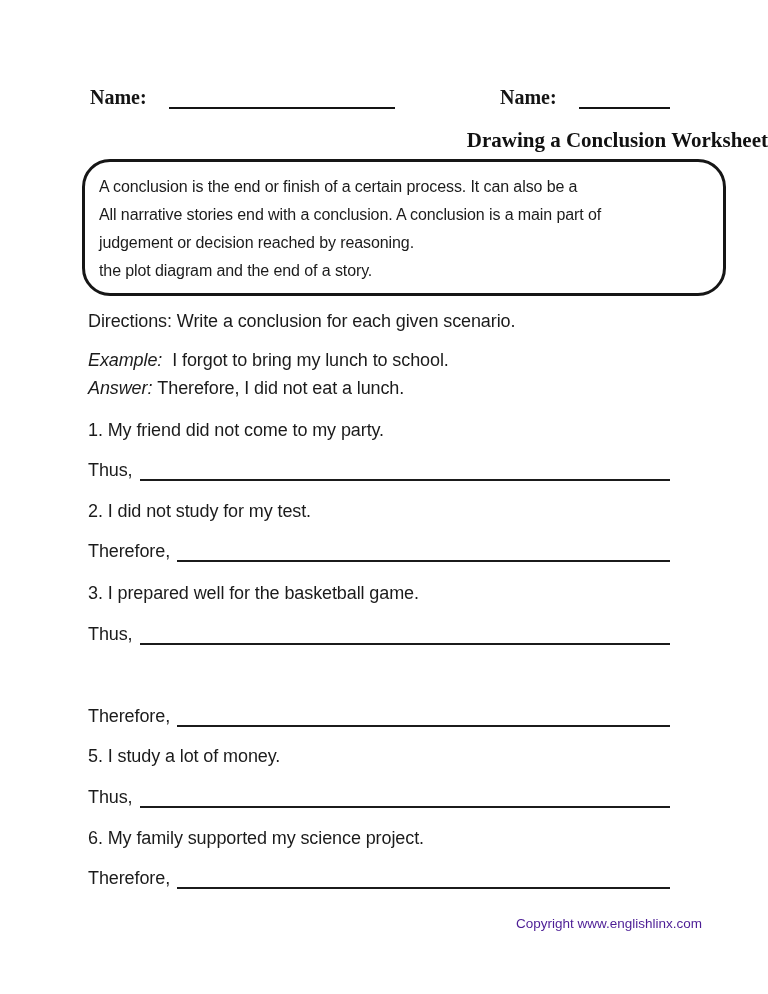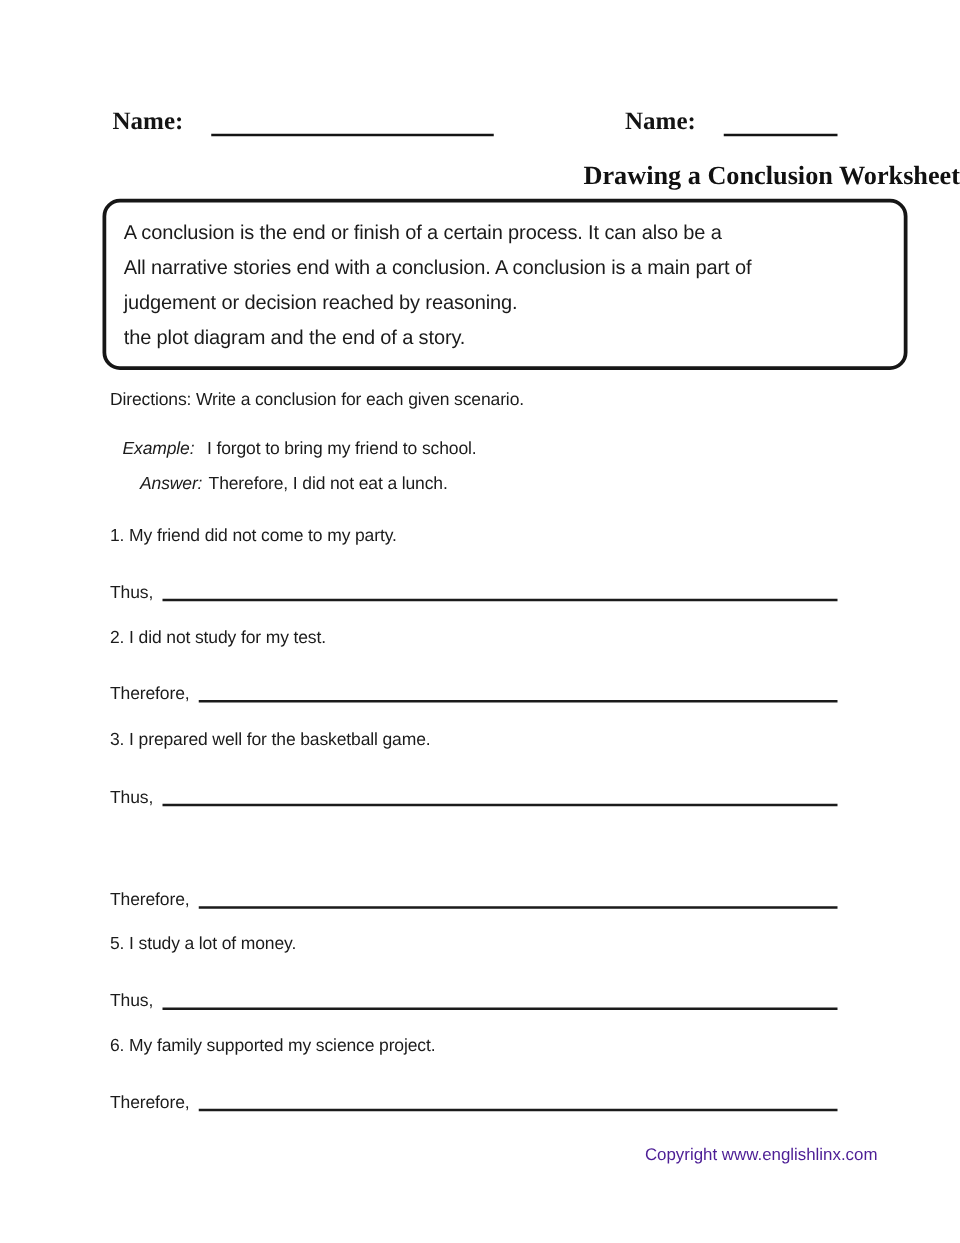--- a/index.html
+++ b/index.html
@@ -52,43 +52,43 @@
   }
 
   
   .definition-box {
     position: absolute;
     left: 82px;
     top: 159px;
     width: 644px;
     height: 137px;
     border: 3px solid #161616;
-    border-radius: 14px;
+    border-radius: 28px;
     padding: 11px 12px 0 14px;
   }
   .definition-box .line {
     font-size: 16px;
     letter-spacing: -0.1px;
     line-height: 28px;
     white-space: nowrap;
     color: #1b1b1b;
   }
 
   
   .row {
     position: absolute;
     left: 88px;
-    font-size: 14px;
+    font-size: 18px;
     letter-spacing: -0.1px;
     color: #1b1b1b;
     white-space: nowrap;
   }
   .italic { font-style: italic; }
-  .example-label { margin-right: 10px; margin-left: 10px; }
-  .answer-label { margin-right: 5px; margin-left: 24px; }
+  .example-label { margin-right: 10px; }
+  .answer-label { margin-right: 5px; }
 
   .blank-row {
     display: flex;
     align-items: flex-end;
     width: 582px;
     height: 21px;
     white-space: nowrap;
     text-align: center;
   }
   .blank {
@@ -126,21 +126,21 @@
   <div class="definition-box">
     <div class="line">A conclusion is the end or finish of a certain process. It can also be a</div>
     <div class="line">All narrative stories end with a conclusion. A conclusion is a main part of</div>
     <div class="line">judgement or decision reached by reasoning.</div>
     <div class="line">the plot diagram and the end of a story.</div>
   </div>
 
   <div class="row" style="top:311px">Directions: Write a conclusion for each given scenario.</div>
 
   <div class="row" style="top:350px">
-    <span class="italic example-label">Example:</span><span>I forgot to bring my friend to school.</span>
+    <span class="italic example-label">Example:</span><span>I forgot to bring my lunch to school.</span>
   </div>
 
   <div class="row" style="top:378px">
     <span class="italic answer-label">Answer:</span><span>Therefore, I did not eat a lunch.</span>
   </div>
 
   <div class="row" style="top:420px">
     <span>1.</span>
     <span>My friend did not come to my party.</span>
   </div>

